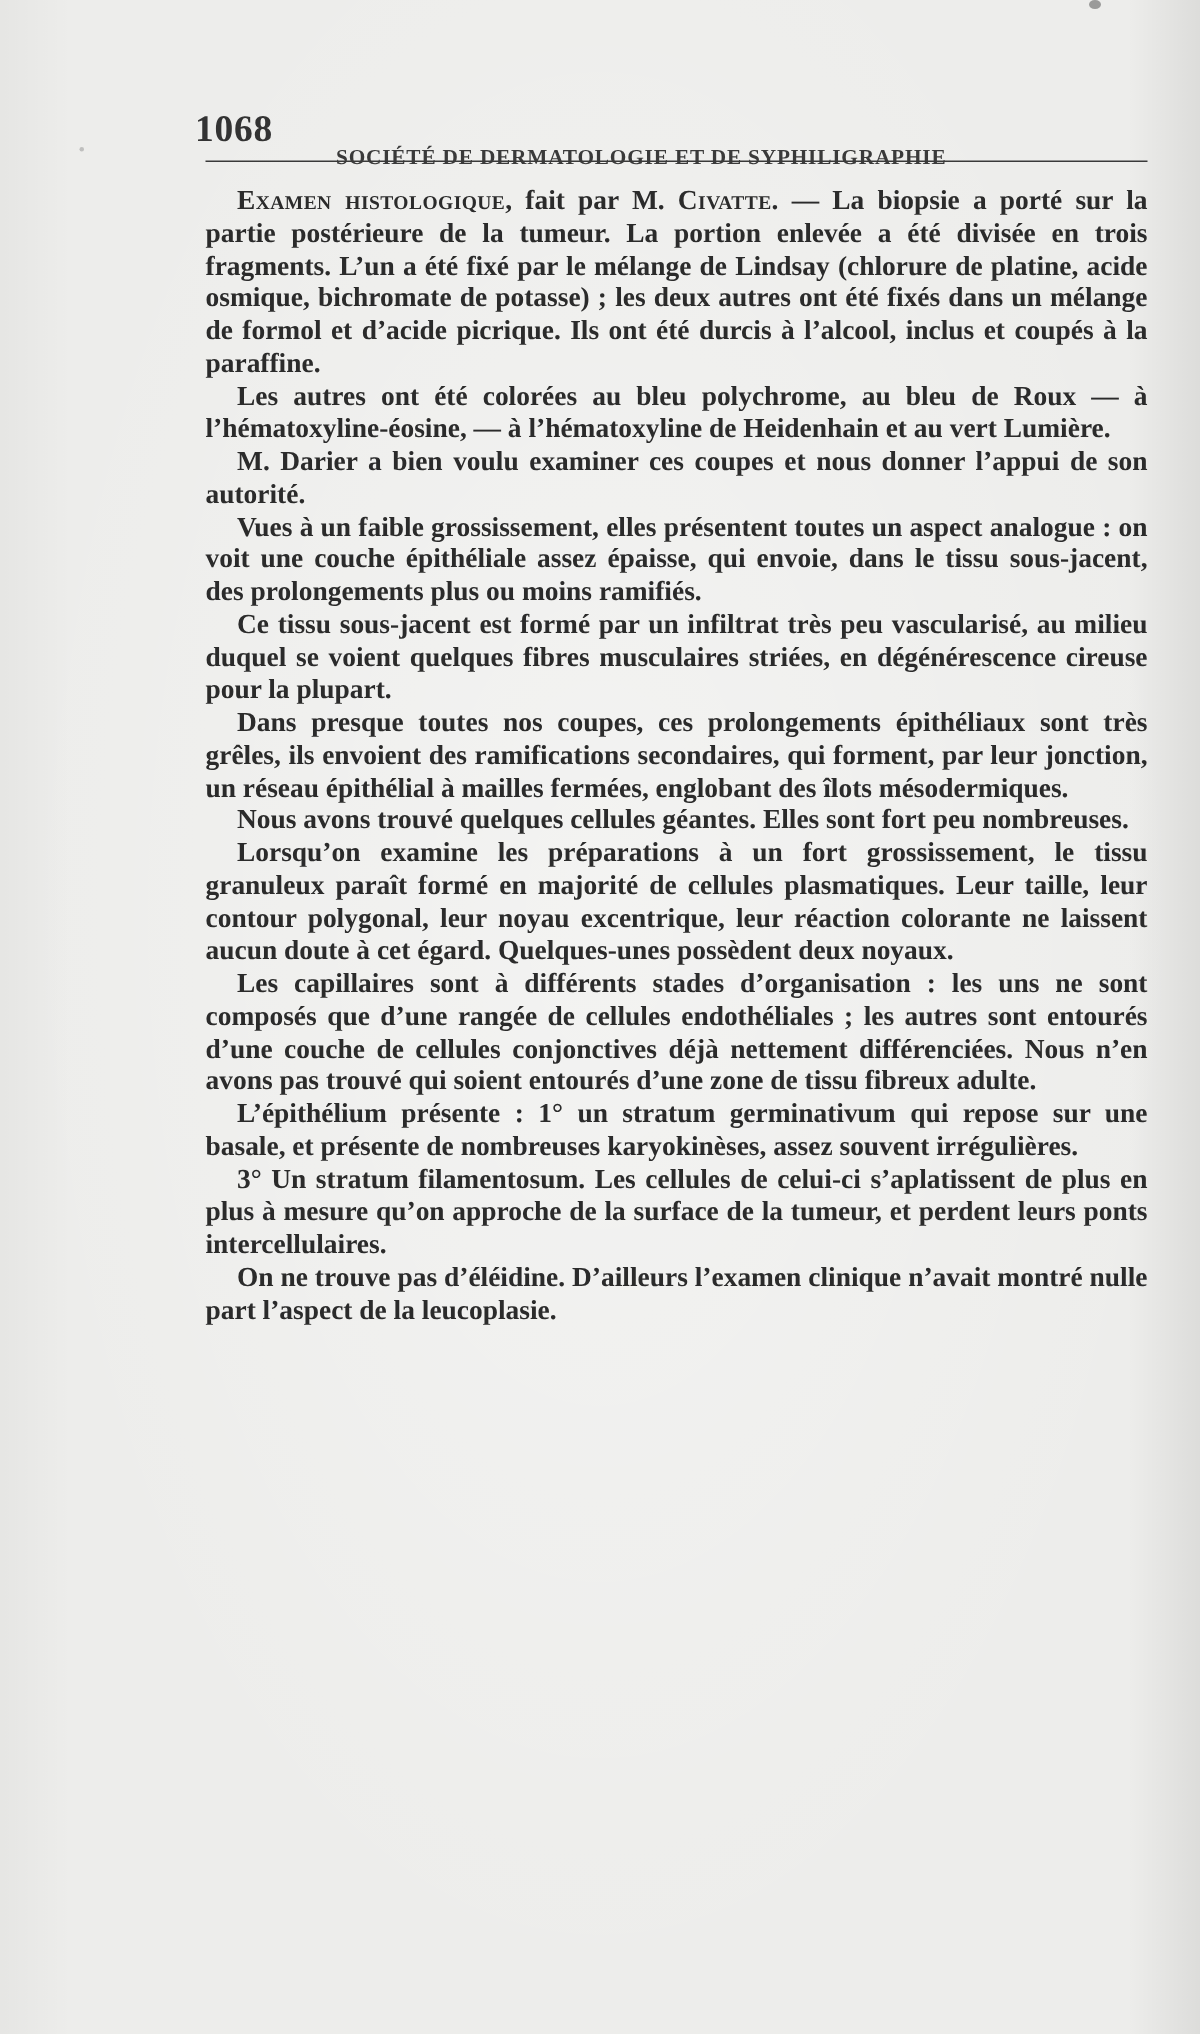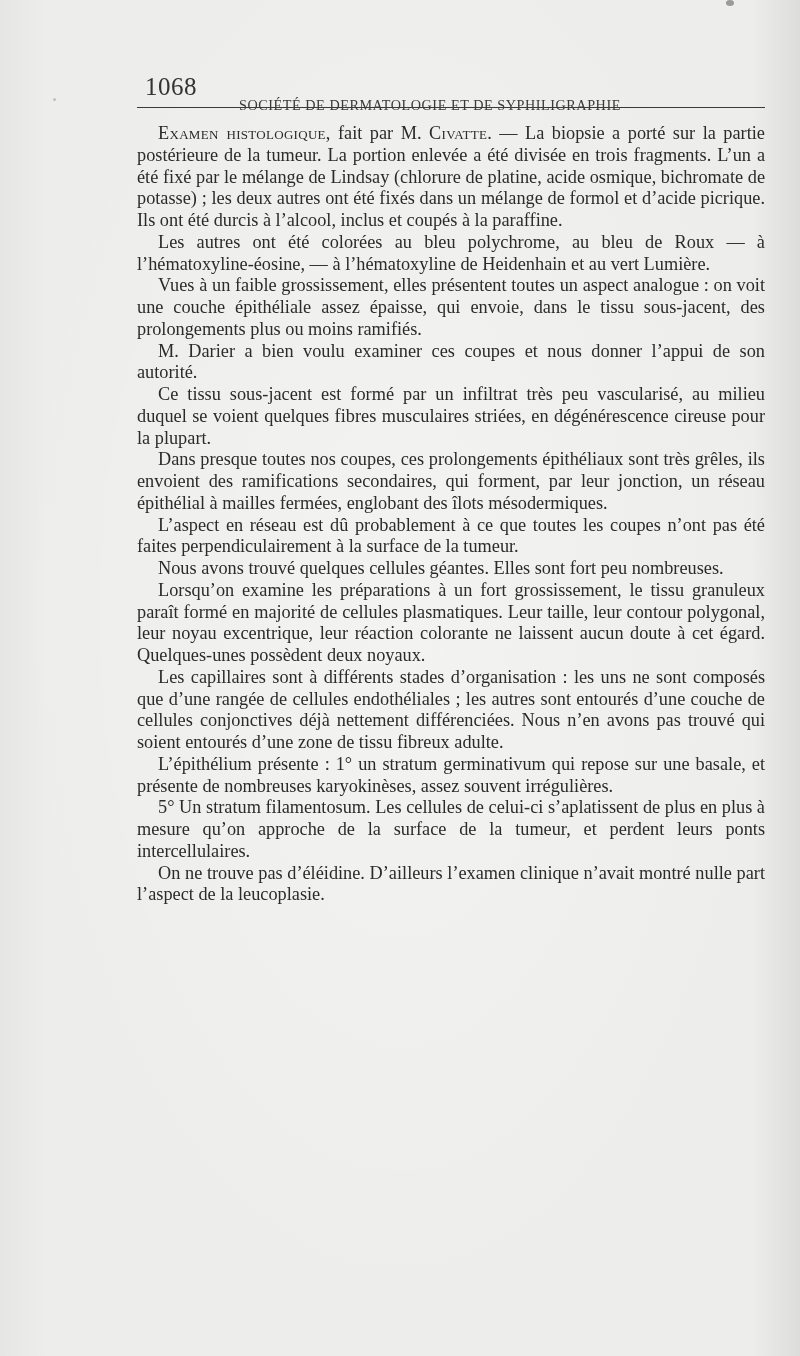--- a/index.html
+++ b/index.html
@@ -18,24 +18,25 @@
   .page-shade {
     position: absolute;
     inset: 0;
     background:
       radial-gradient(ellipse at 50% 45%, rgba(255,255,255,0.35) 0%, rgba(255,255,255,0) 70%),
       linear-gradient(to right, rgba(0,0,0,0.03) 0%, rgba(0,0,0,0) 6%, rgba(0,0,0,0) 94%, rgba(0,0,0,0.07) 100%);
     pointer-events: none;
   }
   .header {
     position: absolute;
-    left: 145px;
+    left: 130px;
     top: 72px;
     width: 628px;
     height: 30px;
+    font-weight: bold;
   }
   .page-number {
     position: absolute;
     left: 0;
     top: 0;
     font-family: "Liberation Serif", serif;
     font-size: 25px;
     line-height: 30px;
     color: #333;
     letter-spacing: 0.5px;
@@ -65,20 +66,21 @@
     position: absolute;
     left: 137px;
     top: 123px;
     width: 628px;
     font-family: "Liberation Serif", serif;
     font-size: 18.3px;
     line-height: 21.75px;
     color: #2b2b2b;
     text-align: justify;
     hyphens: manual;
+    font-weight: bold;
   }
   .body-text p {
     margin: 0;
     text-indent: 21px;
   }
   .smallcaps {
     font-variant: small-caps;
     letter-spacing: 0.3px;
   }
   .spot {
@@ -97,24 +99,23 @@
 
 <div class="header">
   <span class="page-number">1068</span>
   <span class="running-title">Société de dermatologie et de syphiligraphie</span>
 </div>
 <div class="header-rule"></div>
 
 <div class="body-text">
   <p><span class="smallcaps">Examen histologique</span><span>, fait par M. </span><span class="smallcaps">Civatte</span><span>. — La biopsie a porté sur la partie postérieure de la tumeur. La portion enlevée a été divisée en trois fragments. L’un a été fixé par le mélange de Lindsay (chlorure de platine, acide osmique, bichromate de potasse) ; les deux autres ont été fixés dans un mélange de formol et d’acide picrique. Ils ont été durcis à l’alcool, inclus et coupés à la paraffine.</span></p>
   <p>Les autres ont été colorées au bleu polychrome, au bleu de Roux — à l’hématoxyline-éosine, — à l’hématoxyline de Heidenhain et au vert Lumière.</p>
+  <p>M. Darier a bien voulu examiner ces coupes et nous donner l’appui de son autorité.</p>
   <p>Vues à un faible grossissement, elles présentent toutes un aspect analogue : on voit une couche épithéliale assez épaisse, qui envoie, dans le tissu sous-jacent, des prolongements plus ou moins ramifiés.</p>
-  <p>M. Darier a bien voulu examiner ces coupes et nous donner l’appui de son autorité.</p>
   <p>Ce tissu sous-jacent est formé par un infiltrat très peu vascularisé, au milieu duquel se voient quelques fibres musculaires striées, en dégéné­rescence cireuse pour la plupart.</p>
   <p>Dans presque toutes nos coupes, ces prolongements épithéliaux sont très grêles, ils envoient des ramifications secondaires, qui forment, par leur jonction, un réseau épithélial à mailles fermées, englobant des îlots méso­dermiques.</p>
-  <p>L’aspect en réseau est dû probablement à ce que toutes les coupes n’ont pas été faites perpendiculairement à la surface de la tumeur.</p>
   <p>Nous avons trouvé quelques cellules géantes. Elles sont fort peu nom­breuses.</p>
   <p>Lorsqu’on examine les préparations à un fort grossissement, le tissu granuleux paraît formé en majorité de cellules plasmatiques. Leur taille, leur contour polygonal, leur noyau excentrique, leur réaction colorante ne laissent aucun doute à cet égard. Quelques-unes possèdent deux noyaux.</p>
   <p>Les capillaires sont à différents stades d’organisation : les uns ne sont composés que d’une rangée de cellules endothéliales ; les autres sont entourés d’une couche de cellules conjonctives déjà nettement différenciées. Nous n’en avons pas trouvé qui soient entourés d’une zone de tissu fibreux adulte.</p>
   <p>L’épithélium présente : 1° un stratum germinativum qui repose sur une basale, et présente de nombreuses karyokinèses, assez souvent irrégulières.</p>
-  <p>5° Un stratum filamentosum. Les cellules de celui-ci s’aplatissent de plus en plus à mesure qu’on approche de la surface de la tumeur, et perdent leurs ponts intercellulaires.</p>
+  <p>3° Un stratum filamentosum. Les cellules de celui-ci s’aplatissent de plus en plus à mesure qu’on approche de la surface de la tumeur, et perdent leurs ponts intercellulaires.</p>
   <p>On ne trouve pas d’éléidine. D’ailleurs l’examen clinique n’avait montré nulle part l’aspect de la leucoplasie.</p>
 </div>
 
 </body></html>

